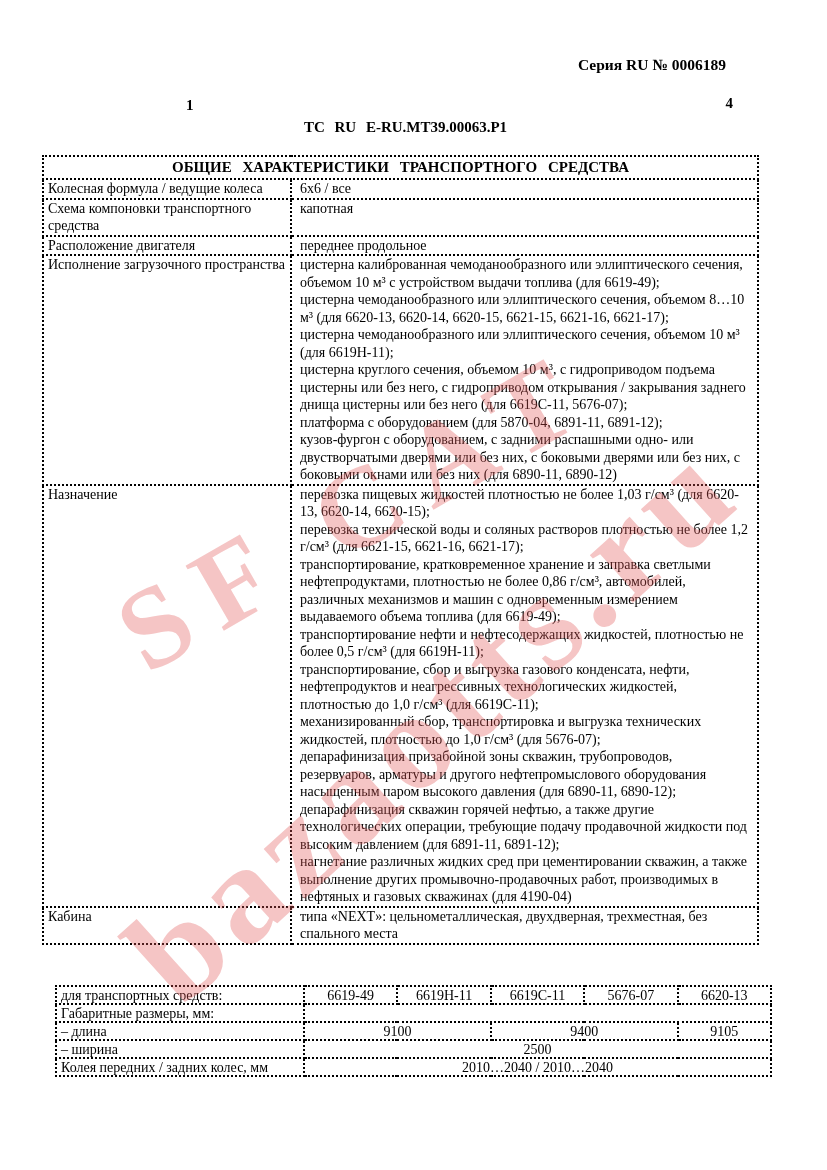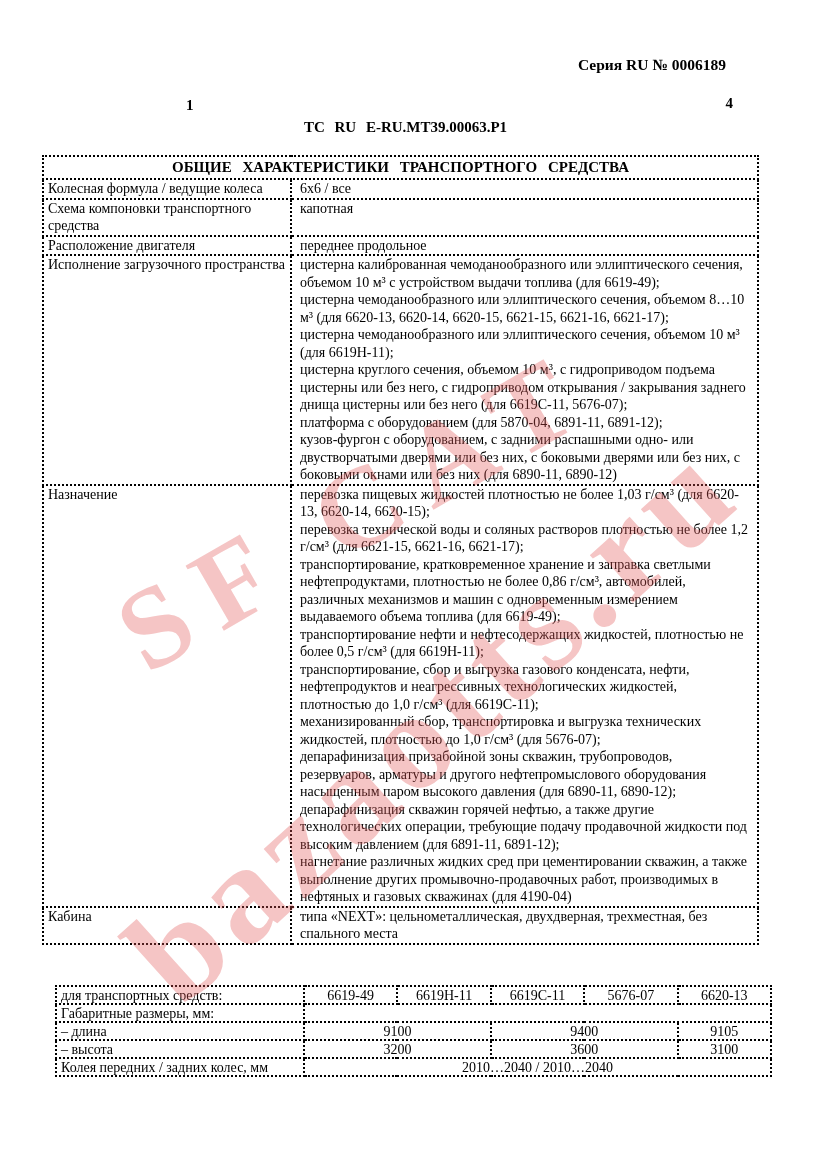--- a/index.html
+++ b/index.html
@@ -124,24 +124,22 @@
           <td class="slbl">Габаритные размеры, мм:</td>
           <td class="sval" colspan="5"></td>
         </tr>
         <tr>
           <td class="slbl">– длина</td>
           <td class="sval" colspan="2">9100</td>
           <td class="sval" colspan="2">9400</td>
           <td class="sval" colspan="1">9105</td>
         </tr>
         <tr>
-          <td class="slbl">– высота</td>
-          <td class="sval" colspan="2">3200</td>
-          <td class="sval" colspan="2">3600</td>
-          <td class="sval" colspan="1">3100</td>
+          <td class="slbl">– ширина</td>
+          <td class="sval" colspan="5">2500</td>
         </tr>
         <tr>
           <td class="slbl">Колея передних / задних колес, мм</td>
           <td class="sval" colspan="5">2010…2040 / 2010…2040</td>
         </tr>
       </tbody>
   </table>
 
   <div class="watermark">
     <div class="wm wm1" style="color: rgb(224, 85, 85);">SF CAT</div>

